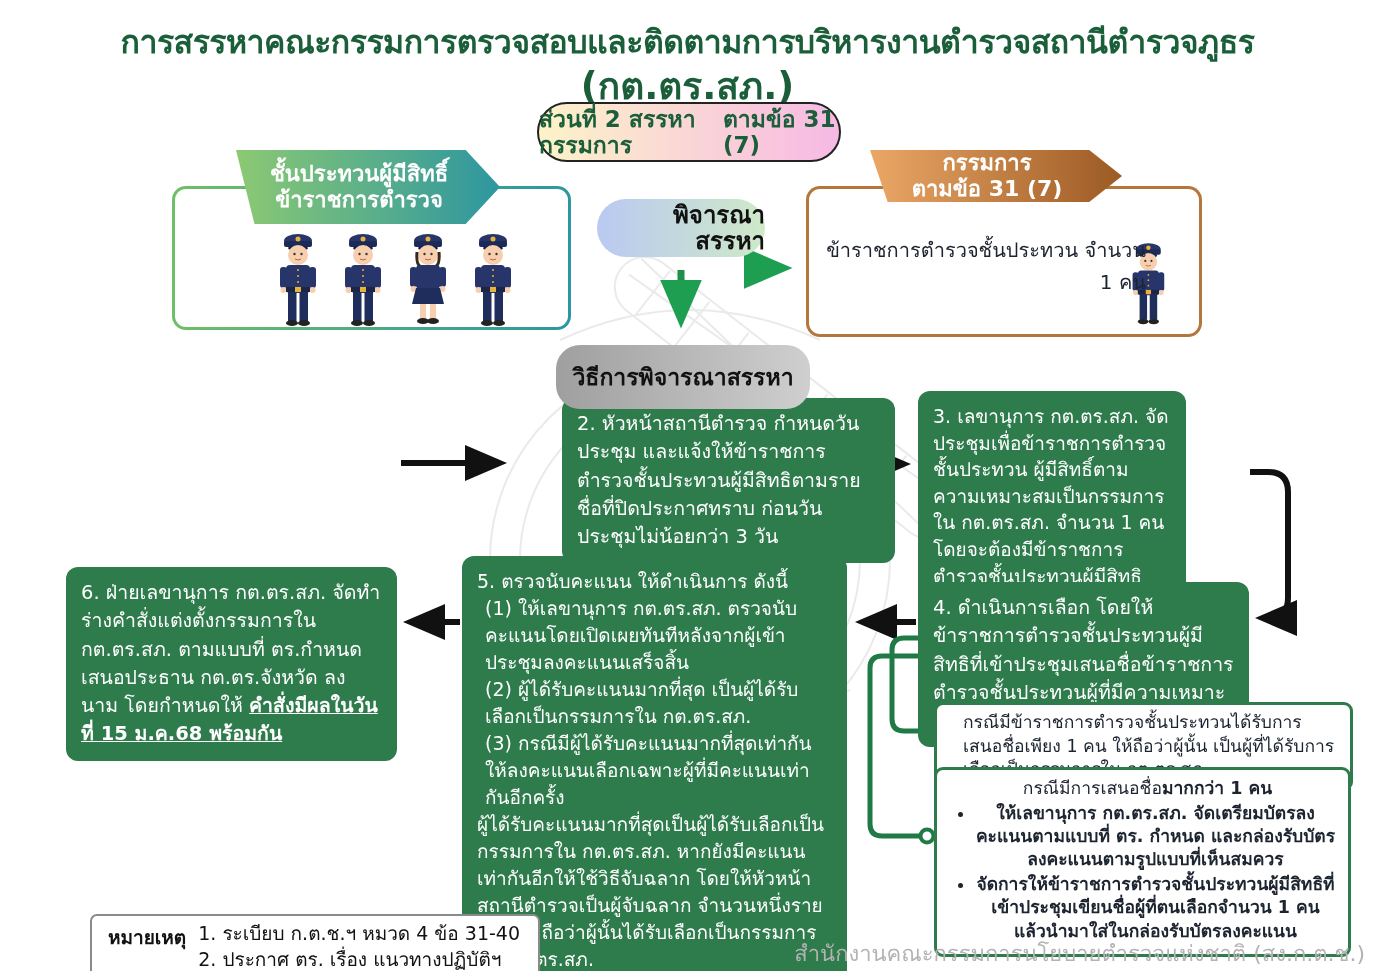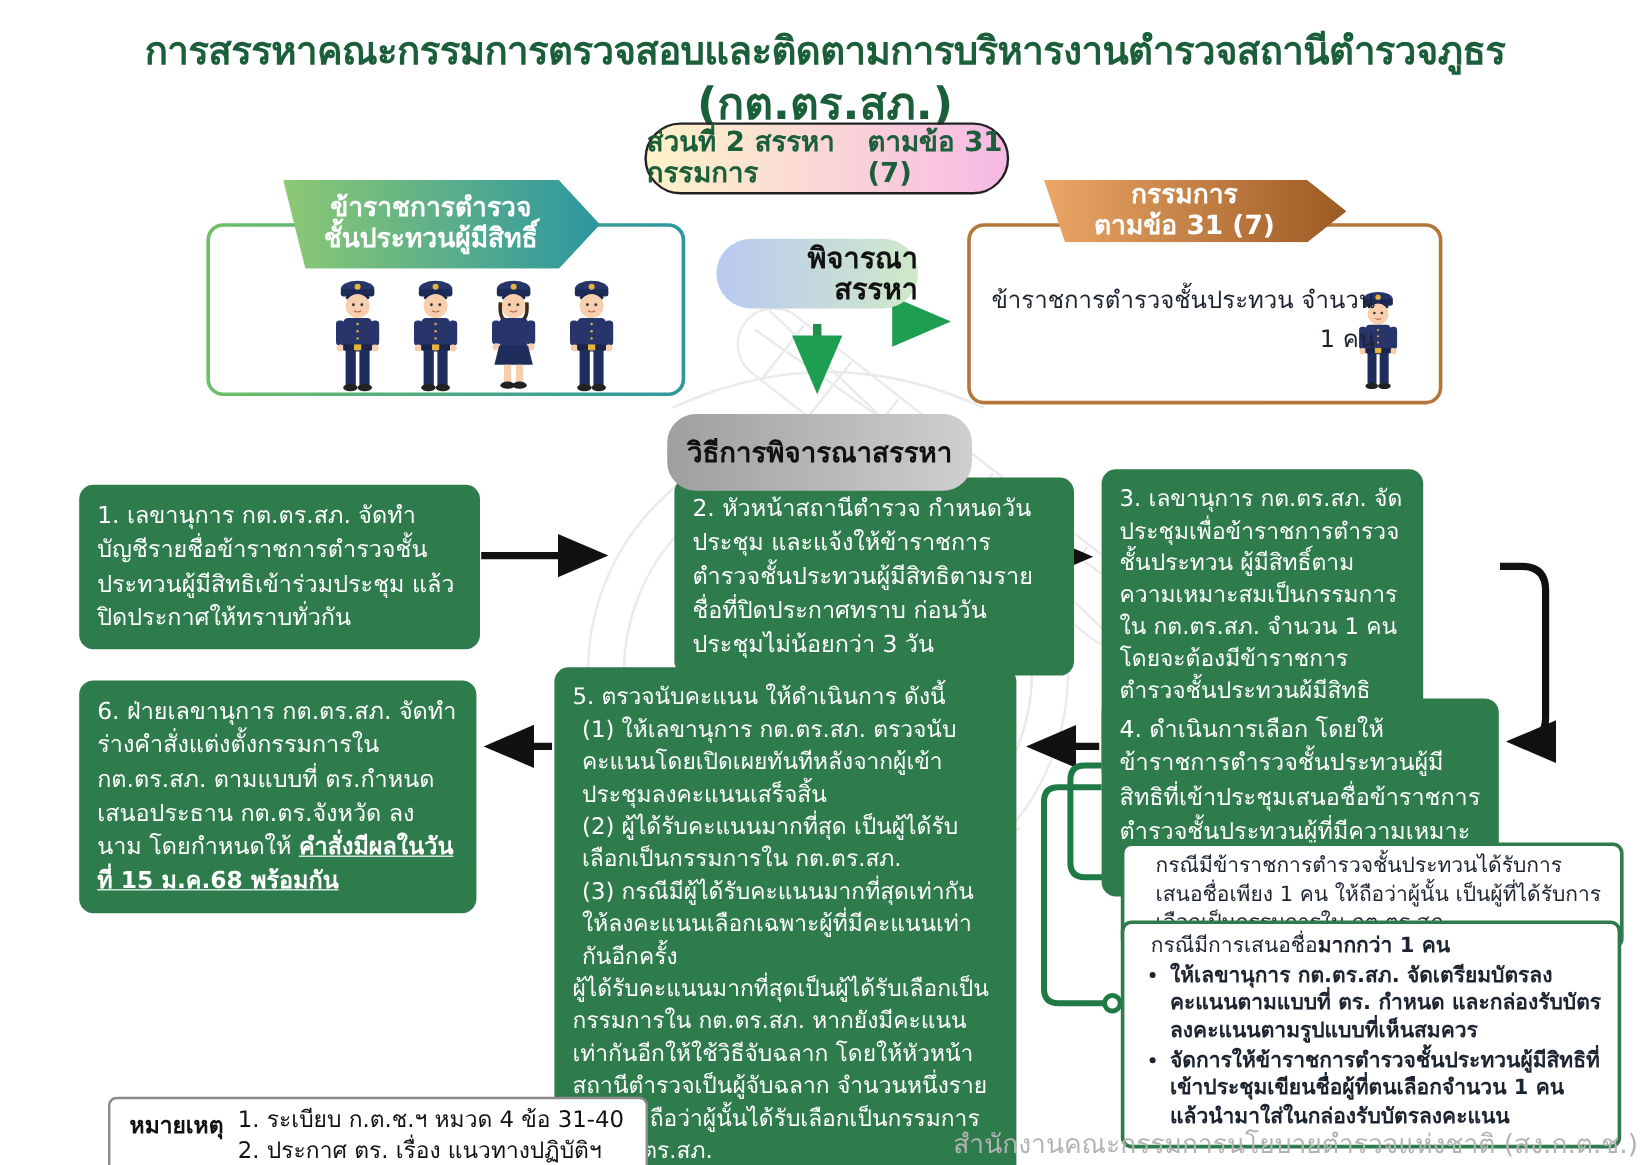--- a/index.html
+++ b/index.html
@@ -49,21 +49,21 @@
   #step-6{left:66px;top:567px;width:331px;min-height:158px;}
   .step5-line.sub{padding-left:8px;}
   #step-6 .emphasis{font-weight:bold;text-decoration:underline;}
   
   .case-box{position:absolute;background:#fff;border:3px solid #2e7b4c;border-radius:9px;
             box-sizing:border-box;color:#1c2430;z-index:4;}
   #case-a{left:934px;top:702px;width:419px;min-height:57px;padding:6px 12px;
           font-size:17.5px;line-height:1.35;}
   #case-a .first{padding-left:14px;}
   #case-b{left:934px;top:767px;width:417px;min-height:148px;padding:7px 12px 9px 14px;
-          font-size:17.5px;line-height:1.32;}
+          font-size:17.5px;line-height:1.32;text-align:center;}
   #case-b .heading{padding-left:8px;}
   #case-b .heading b{font-weight:bold;}
   #case-b ul{margin:2px 0 0 0;padding-left:24px;font-weight:bold;}
   #case-b li{margin-bottom:2px;}
   
   #note-box{position:absolute;left:90px;top:914px;width:450px;min-height:52px;background:#fff;
             border:2.5px solid #8a8a8a;border-radius:7px;box-sizing:border-box;
             display:flex;gap:12px;padding:5px 10px 5px 16px;font-size:19px;z-index:4;}
   #note-box .note-label{font-weight:bold;white-space:nowrap;padding-top:1px;}
   #note-box .note-lines{line-height:1.35;}
@@ -96,22 +96,22 @@
   <div class="subtitle">(กต.ตร.สภ.)</div>
   <div class="section-badge">
     <span>ส่วนที่ 2 สรรหากรรมการ</span>
     <span>ตามข้อ 31 (7)</span>
   </div>
 
   <div class="panel-border" id="left-panel">
     <div class="panel-inner"></div>
   </div>
   <div class="banner" id="left-banner">
+    <span>ชั้นประทวนผู้มีสิทธิ์</span>
     <span>ข้าราชการตำรวจ</span>
-    <span>ชั้นประทวนผู้มีสิทธิ์</span>
   </div>
 
   <div id="process-badge">
     <span>พิจารณา</span>
     <span>สรรหา</span>
   </div>
 
   <div class="panel-border" id="right-panel">
     <div class="panel-inner"></div>
   </div>
@@ -202,21 +202,20 @@
       <use href="#officer-m" transform="translate(268 228)"></use>
       <use href="#officer-m" transform="translate(333 228)"></use>
       <use href="#officer-f" transform="translate(398 228)"></use>
       <use href="#officer-m" transform="translate(463 228)"></use>
     </g>
     <g>
       <use href="#officer-m" transform="translate(1122 238) scale(0.88)"></use>
     </g>
   </svg>
 
-  <div class="step" id="step-1">1. เลขานุการ กต.ตร.สภ. จัดทำบัญชีรายชื่อข้าราชการตำรวจชั้นประทวนผู้มีสิทธิเข้าร่วมประชุม แล้วปิดประกาศให้ทราบทั่วกัน</div>
   <div class="step" id="step-2">2. หัวหน้าสถานีตำรวจ กำหนดวันประชุม และแจ้งให้ข้าราชการตำรวจชั้นประทวนผู้มีสิทธิตามรายชื่อที่ปิดประกาศทราบ ก่อนวันประชุมไม่น้อยกว่า 3 วัน</div>
   <div class="step" id="step-3">3. เลขานุการ กต.ตร.สภ. จัดประชุมเพื่อข้าราชการตำรวจชั้นประทวน ผู้มีสิทธิ์ตามความเหมาะสมเป็นกรรมการใน กต.ตร.สภ. จำนวน 1 คน โดยจะต้องมีข้าราชการตำรวจชั้นประทวนผู้มีสิทธิเข้าประชุมไม่น้อยกว่ากึ่งหนึ่งจึงจะครบองค์ประชุม</div>
   <div class="step" id="step-4">4. ดำเนินการเลือก โดยให้ข้าราชการตำรวจชั้นประทวนผู้มีสิทธิที่เข้าประชุมเสนอชื่อข้าราชการตำรวจชั้นประทวนผู้ที่มีความเหมาะสมเป็น กต.ตร.สภ.</div>
   <div class="step" id="step-5">
     <div class="step5-line">5. ตรวจนับคะแนน ให้ดำเนินการ ดังนี้</div>
     <div class="step5-line sub">(1) ให้เลขานุการ กต.ตร.สภ. ตรวจนับคะแนนโดยเปิดเผยทันทีหลังจากผู้เข้าประชุมลงคะแนนเสร็จสิ้น</div>
     <div class="step5-line sub">(2) ผู้ได้รับคะแนนมากที่สุด เป็นผู้ได้รับเลือกเป็นกรรมการใน กต.ตร.สภ.</div>
     <div class="step5-line sub">(3) กรณีมีผู้ได้รับคะแนนมากที่สุดเท่ากัน ให้ลงคะแนนเลือกเฉพาะผู้ที่มีคะแนนเท่ากันอีกครั้ง</div>
     <div class="step5-line">ผู้ได้รับคะแนนมากที่สุดเป็นผู้ได้รับเลือกเป็นกรรมการใน กต.ตร.สภ. หากยังมีคะแนนเท่ากันอีกให้ใช้วิธีจับฉลาก โดยให้หัวหน้าสถานีตำรวจเป็นผู้จับฉลาก จำนวนหนึ่งรายชื่อ และถือว่าผู้นั้นได้รับเลือกเป็นกรรมการใน กต.ตร.สภ.</div>
   </div>

